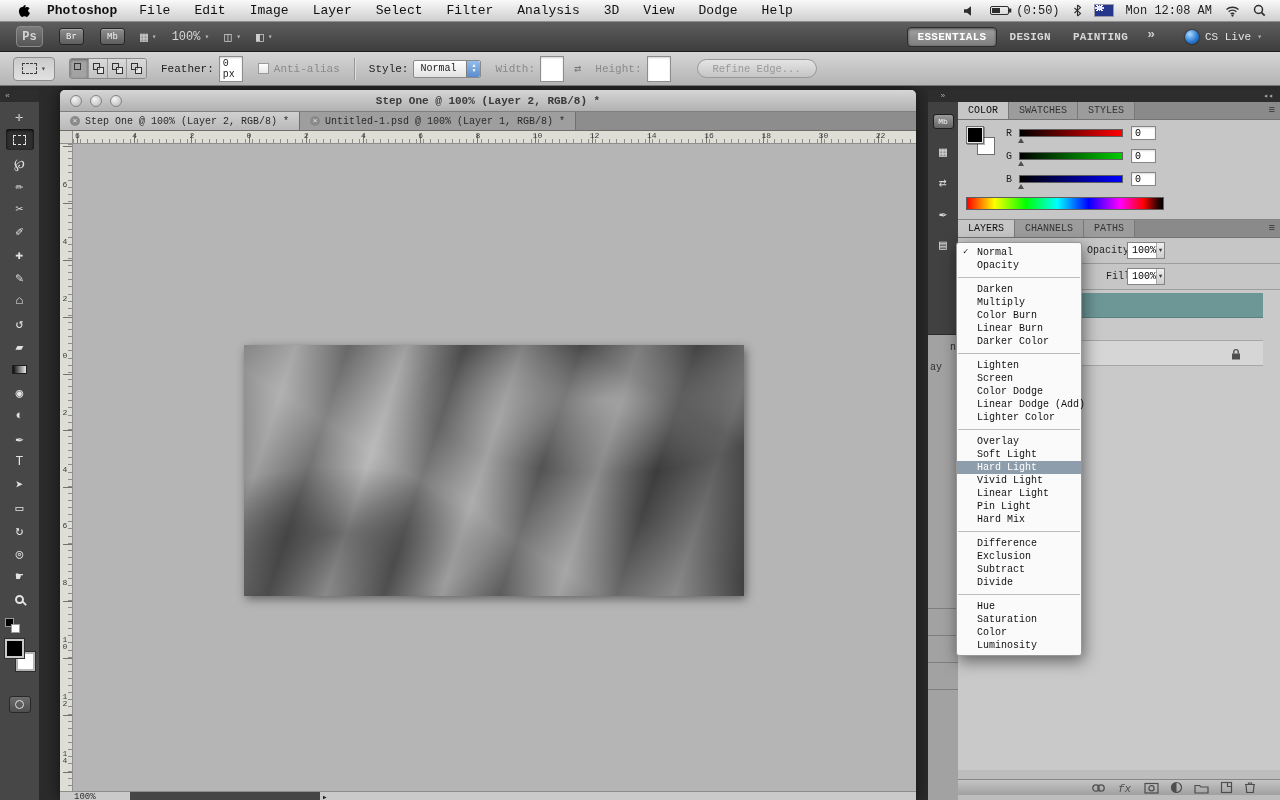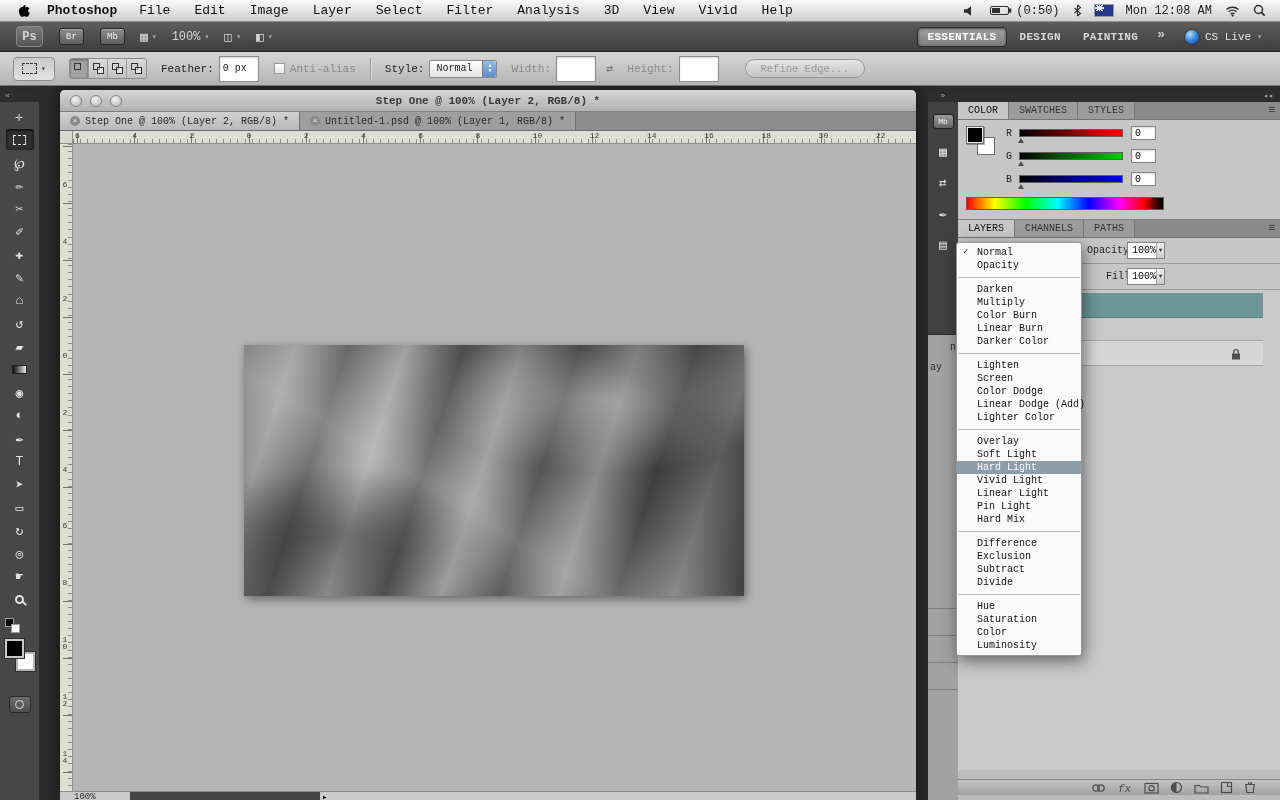--- a/index.html
+++ b/index.html
@@ -37,39 +37,39 @@
     background:linear-gradient(#8e8e8e,#5e5e5e);font-size:9px;color:#f2f2f2;
     display:flex;align-items:center;justify-content:center;box-shadow:inset 0 1px 0 rgba(255,255,255,.25);}
   .bar-drop{margin-left:15px;display:flex;align-items:center;gap:4px;font-size:12px;color:#d8d8d8;}
   .caret{font-size:8px;color:#b5b5b5;}
   .bar-glyph{font-size:13px;color:#cfcfcf;}
   .ws-wrap{margin-left:auto;display:flex;align-items:flex-start;gap:4px;padding-left:24px;}
   .ws-btn{font-size:11px;font-weight:bold;color:#d8d8d8;padding:3px 9px;border-radius:4px;letter-spacing:.3px;}
   .ws-btn.active{background:linear-gradient(#a2a2a2,#7e7e7e);color:#fff;
     box-shadow:inset 0 1px 3px rgba(0,0,0,.55);border:1px solid #2c2c2c;}
   .ws-overflow{color:#cfcfcf;font-size:13px;font-weight:bold;padding:0 6px;}
-  .cslive{display:flex;align-items:center;gap:6px;margin:0 18px 0 14px;font-size:11px;color:#e4e4e4;}
+  .cslive{display:flex;align-items:center;gap:6px;margin:0 18px 0 24px;font-size:11px;color:#e4e4e4;}
   .cs-sphere{width:14px;height:14px;border-radius:50%;
     background:radial-gradient(circle at 35% 30%, #aadcff, #2e7cd6 55%, #10498f);box-shadow:0 0 2px #000;}
 
   
   .optionsbar{position:absolute;top:52px;left:0;width:1280px;height:34px;
     background:linear-gradient(#d6d6d6,#b4b4b4);border-bottom:1px solid #757575;
     display:flex;align-items:center;font-size:11px;color:#222;z-index:38;}
   .tool-preset{margin-left:13px;width:42px;height:24px;border:1px solid #8d8d8d;border-radius:4px;
     background:linear-gradient(#cacaca,#e2e2e2);display:flex;align-items:center;justify-content:center;gap:4px;}
   .marq-mini{width:15px;height:11px;border:1px dashed #3d3d3d;}
   .selmode-group{display:flex;margin-left:14px;border:1px solid #8a8a8a;border-radius:3px;overflow:hidden;background:#c9c9c9;}
   .selmode{width:19px;height:19px;position:relative;background:linear-gradient(#dadada,#c2c2c2);border-right:1px solid #9a9a9a;}
   .selmode:last-child{border-right:none;}
   .selmode.active{background:#a3a3a3;box-shadow:inset 0 1px 3px rgba(0,0,0,.4);}
   .sqA,.sqB{position:absolute;width:7px;height:7px;border:1px solid #333;}
   .sqA{left:4px;top:4px;} .sqB{left:8px;top:8px;background:rgba(255,255,255,.5);}
   .olabel{margin-left:14px;} .olabel.dim{color:#8a8a8a;}
-  .oinput{margin-left:5px;width:40px;height:15px;border:1px solid #8d8d8d;background:#fff;font-size:10px;
+  .oinput{margin-left:5px;width:24px;height:15px;border:1px solid #8d8d8d;background:#fff;font-size:10px;
     padding:12px 3px;display:flex;align-items:center;box-shadow:inset 0 1px 2px rgba(0,0,0,.18);}
   .ocheck{margin-left:15px;display:flex;align-items:center;gap:5px;color:#8a8a8a;}
   .checkbox{width:11px;height:11px;border:1px solid #9a9a9a;background:linear-gradient(#fff,#e6e6e6);}
   .osep{width:1px;height:22px;background:#979797;margin-left:14px;box-shadow:1px 0 0 #dedede;}
   .style-select{margin-left:5px;width:68px;height:18px;border:1px solid #8a8a8a;
     background:linear-gradient(#fefefe,#e2e2e2);display:flex;align-items:center;font-size:10px;
     padding-left:6px;position:relative;border-radius:2px;}
   .stepper{position:absolute;right:0;top:0;width:14px;height:16px;border-left:1px solid #7d7d7d;
     background:linear-gradient(#93bce9,#5a8ccd);display:flex;flex-direction:column;align-items:center;
     justify-content:center;color:#fff;font-size:5px;line-height:5px;border-radius:0 2px 2px 0;}
@@ -232,21 +232,21 @@
     <span id="menu-items">
         <span class="menu-item">File</span>
         <span class="menu-item">Edit</span>
         <span class="menu-item">Image</span>
         <span class="menu-item">Layer</span>
         <span class="menu-item">Select</span>
         <span class="menu-item">Filter</span>
         <span class="menu-item">Analysis</span>
         <span class="menu-item">3D</span>
         <span class="menu-item">View</span>
-        <span class="menu-item">Vivid</span>
+        <span class="menu-item">Dodge</span>
         <span class="menu-item">Help</span>
       </span>
     <span class="menubar-right">
       <span class="mb-ico">
         <svg width="14" height="12">
             <path d="M1 4.2h3l4-3v9.6l-4-3H1z" fill="#2e2e2e"></path>
           </svg>
       </span>
       <span class="mb-ico">
         <svg width="22" height="11">

